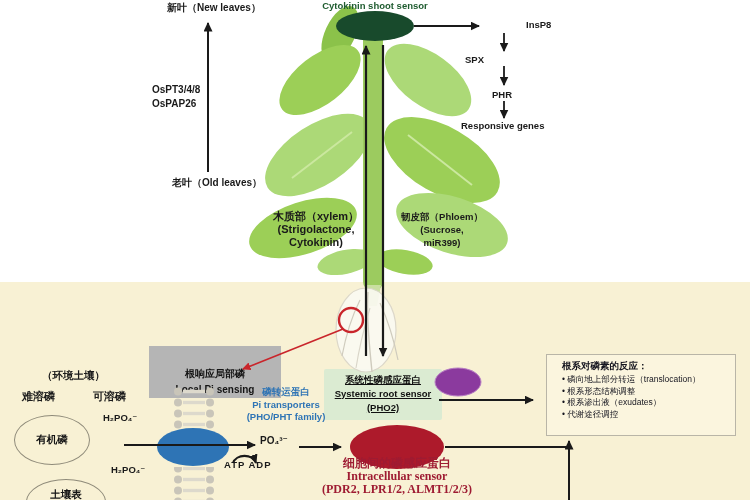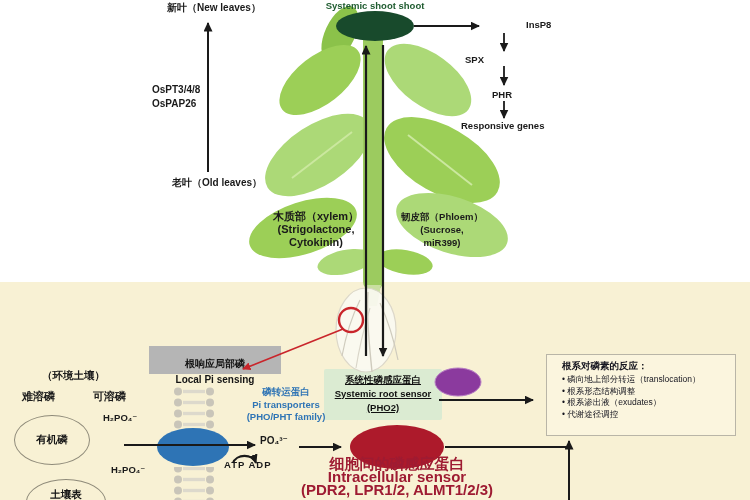--- a/index.html
+++ b/index.html
@@ -5,22 +5,22 @@
   html,body{margin:0;padding:0;background:#ffffff;}
   .canvas{
     position:relative;width:750px;height:500px;overflow:hidden;
     background:#ffffff;font-family:"Liberation Sans","DejaVu Sans",sans-serif;
   }
   .soil{position:absolute;left:0;top:282px;width:750px;height:218px;background:var(--soil);z-index:0;}
   .art{position:absolute;left:0;top:0;z-index:2;pointer-events:none;}
   .box{position:absolute;z-index:1;box-sizing:border-box;}
   .t{position:absolute;z-index:3;font-weight:700;color:var(--text);white-space:nowrap;}
   .ctr{text-align:center;}
-  .gray-box{left:149px;top:346px;width:132px;height:28px;background:var(--gray-box);
-    text-align:center;font-weight:700;font-size:10px;line-height:16px;padding-top:10px;color:#141414;}
+  .gray-box{left:149px;top:346px;width:132px;height:52px;background:var(--gray-box);
+    text-align:center;font-weight:700;font-size:10px;line-height:16px;padding-top:20px;color:#141414;}
   .green-box{left:324px;top:369px;width:118px;height:51px;background:var(--light-green-box);
     text-align:center;font-weight:700;font-size:9.5px;line-height:14px;padding-top:4px;color:#101010;border-radius:2px;text-decoration:underline;}
   .resp-box{left:546px;top:354px;width:190px;min-height:82px;background:var(--panel);
     border:1px solid #b9b5a7;padding:5px 15px;color:#15151f;}
   .resp-title{font-weight:700;font-size:9.5px;line-height:12px;margin-bottom:2px;}
   .resp-bullet{font-weight:400;font-size:8.5px;line-height:11.5px;}
   .oval{border:1.5px solid #8f8b7a;border-radius:50%;display:flex;align-items:center;
     justify-content:center;font-weight:700;font-size:10.5px;color:#141414;background:transparent;}
   .blue-text{color:var(--blue);}
   .dkred-text{color:var(--dark-red-text);}
@@ -135,21 +135,21 @@
 
   <div class="t" style="left:167px;top:1px;font-size:10px;">新叶（New leaves）</div>
 
   <div class="t" style="left:152px;top:83px;font-size:10px;line-height:14px;">
     <div>OsPT3/4/8</div>
     <div>OsPAP26</div>
   </div>
 
   <div class="t" style="left:172px;top:176px;font-size:10px;">老叶（Old leaves）</div>
 
-  <div class="t ctr green-text" style="left:300px;top:0px;width:150px;font-size:9.5px;">Systemic shoot shoot</div>
+  <div class="t ctr green-text" style="left:300px;top:0px;width:150px;font-size:9.5px;">Cytokinin shoot sensor</div>
 
   <div class="t" style="left:486px;top:19px;font-size:9.5px;padding-left:40px;">InsP8</div>
   <div class="t" style="left:465px;top:54px;font-size:9.5px;">SPX</div>
   <div class="t" style="left:492px;top:89px;font-size:9.5px;">PHR</div>
   <div class="t" style="left:461px;top:120px;font-size:9.5px;">Responsive genes</div>
 
   <div class="t ctr" style="left:260px;top:210px;width:112px;font-size:11px;line-height:13px;">
     <div>木质部（xylem）</div>
     <div>(Strigolactone,</div>
     <div>Cytokinin)</div>
@@ -169,19 +169,19 @@
 
   <div class="t ctr blue-text" style="left:232px;top:386px;width:108px;font-size:9.5px;line-height:12.5px;">
     <div>磷转运蛋白</div>
     <div>Pi transporters</div>
     <div>(PHO/PHT family)</div>
   </div>
 
   <div class="t" style="left:260px;top:435px;font-size:10px;">PO₄³⁻</div>
   <div class="t" style="left:224px;top:459px;font-size:9.5px;letter-spacing:1px;">ATP ADP</div>
 
-  <div class="t ctr dkred-text" style="left:299px;top:457px;width:196px;font-size:15px;line-height:13px;">
+  <div class="t ctr dkred-text" style="left:299px;top:457px;width:196px;font-size:12px;line-height:13px;font-family:Liberation Serif, serif;">
     <div>细胞间的磷感应蛋白</div>
     <div>Intracellular sensor</div>
     <div>(PDR2, LPR1/2, ALMT1/2/3)</div>
   </div>
 
 </div>
 
 </body></html>

